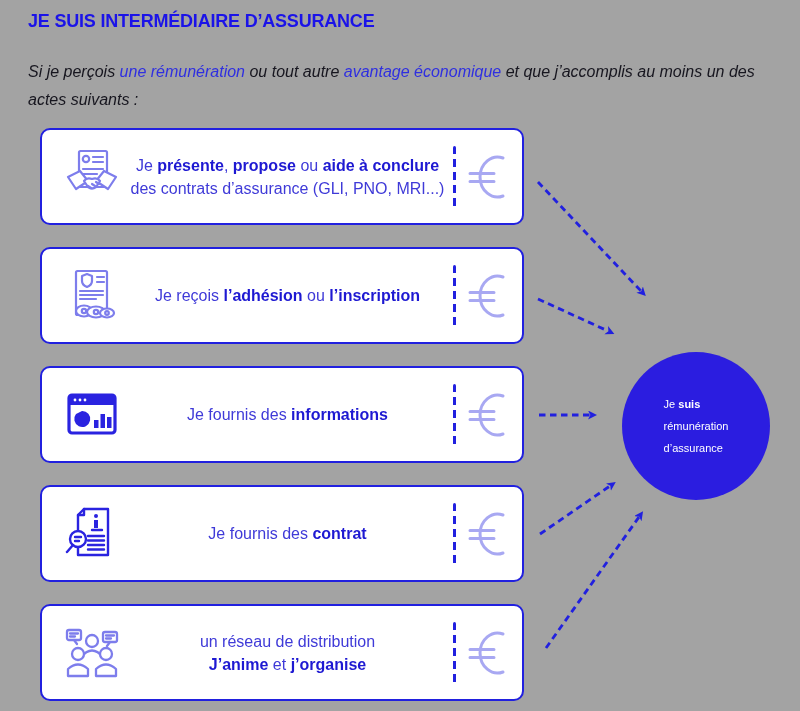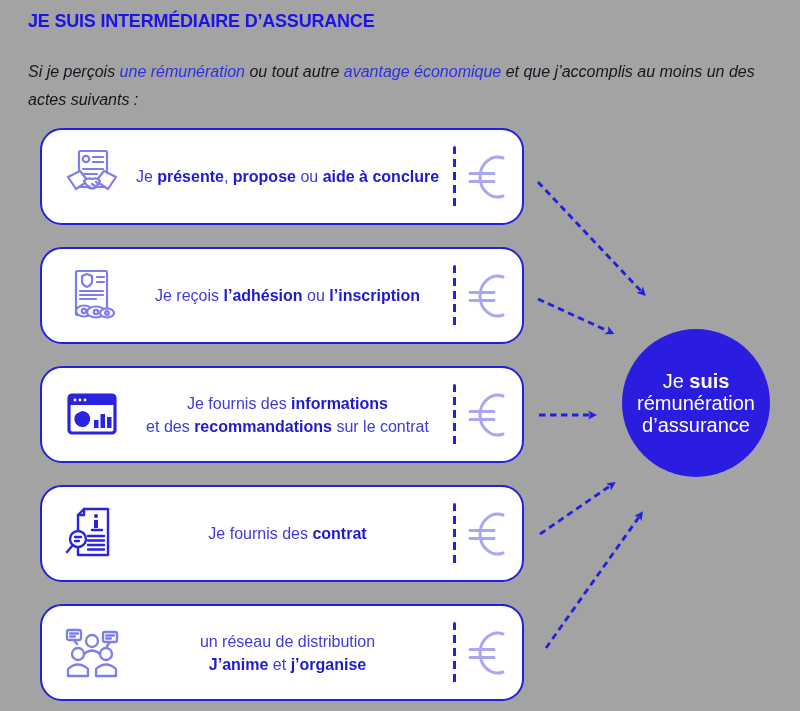--- a/index.html
+++ b/index.html
@@ -19,40 +19,40 @@
     position:absolute;left:28px;top:58px;width:752px;
     font-size:16px;font-style:italic;line-height:28px;color:var(--ink);
   }
   .intro .blue{color:#2f2fe0;}
 
   .boxes{
     position:absolute;left:40px;top:128px;width:484px;
     display:flex;flex-direction:column;gap:22px;
   }
   .act-box{
-    height:97px;border:2.5px solid var(--blue);border-radius:22px;
+    height:97px;border:2.5px solid var(--blue);border-radius:10px;
     display:flex;align-items:center;background:#fff;
   }
   .icon-slot{width:60px;margin-left:20px;display:flex;align-items:center;justify-content:center;flex:0 0 auto;}
   .act-text{
     flex:1;text-align:center;font-size:16px;line-height:23px;
     color:var(--text-blue);padding:0 6px;
   }
   .act-text .b{font-weight:700;color:var(--bold-blue);}
   .divider{
     flex:0 0 3px;width:3px;height:62px;margin-right:2px;
     background:repeating-linear-gradient(to bottom,var(--blue) 0 8px,transparent 8px 13px);
     border-radius:2px;
   }
   .euro-slot{flex:0 0 64px;display:flex;align-items:center;justify-content:center;}
 
   .big-circle{
-    position:absolute;left:622px;top:329px;width:148px;height:148px;border-radius:50%;
+    position:absolute;left:622px;top:352px;width:148px;height:148px;border-radius:50%;
     background:var(--circle-fill);display:flex;align-items:center;justify-content:center;
-    text-align:center;color:#fff;font-size:20px;line-height:22px;
+    text-align:left;color:#fff;font-size:11px;line-height:22px;
   }
   .big-circle .b{font-weight:700;}
 
   #arrow-layer{position:absolute;left:0;top:0;width:800px;height:711px;pointer-events:none;}
   .arrow{stroke:var(--blue);stroke-width:2.8;fill:none;stroke-dasharray:6.5 4.5;}
   .line{display:block;}
 </style>
 </head>
 <body>
 
@@ -70,20 +70,21 @@
     <circle cx="22" cy="11" r="3.2"></circle>
     <path d="M29 9 H39 M29 14 H39 M19 21 H39 M19 26 H33"></path>
     <path d="M4 29 L16 23 L24 33 L12 41 Z" fill="#fff"></path>
     <path d="M52 29 L40 23 L32 33 L44 41 Z" fill="#fff"></path>
     <path d="M20 33 q3 -4 8 -2 q5 -2 8 2 l-4 6 q-4 3 -8 0 z" fill="#fff"></path>
     <path d="M24 38 l3 2 M28 36 l3 2 M32 34 l3 2"></path>
   </svg>
         </div>
       <div class="act-text">
           <span class="line"><span>Je </span><span class="b">présente</span><span>, </span><span class="b">propose</span><span> ou </span><span class="b">aide à conclure</span></span>
+          <span class="line"><span>des contrats d’assurance (GLI, PNO, MRI...)</span></span>
         </div>
       <div class="divider"></div>
       <div class="euro-slot">
           <svg width="46" height="56" viewBox="0 0 46 56" fill="none" stroke="#a8a8f2" stroke-width="3" stroke-linecap="round">
     <path d="M36 9 A 17.5 20 0 1 0 36 47"></path>
     <path d="M3 24.5 H27 M3 32.5 H27"></path>
   </svg>
         </div>
     </div>
 
@@ -122,21 +123,20 @@
             <circle cx="16" cy="14" r="1.4" fill="#fff"></circle>
             <circle cx="21" cy="14" r="1.4" fill="#fff"></circle>
     <path d="M18 25 a8 8 0 1 1 -6 3 z" fill="#2a23e0"></path>
     <rect x="30" y="34" width="4.5" height="8" fill="#2a23e0"></rect>
     <rect x="36.5" y="28" width="4.5" height="14" fill="#2a23e0"></rect>
     <rect x="43" y="31" width="4.5" height="11" fill="#2a23e0"></rect>
   </svg>
         </div>
       <div class="act-text">
           <span class="line"><span>Je fournis des </span><span class="b">informations</span></span>
-          <span class="line"><span>et des </span><span class="b">recommandations</span><span> sur le contrat</span></span>
         </div>
       <div class="divider"></div>
       <div class="euro-slot">
           <svg width="46" height="56" viewBox="0 0 46 56" fill="none" stroke="#a8a8f2" stroke-width="3" stroke-linecap="round">
     <path d="M36 9 A 17.5 20 0 1 0 36 47"></path>
     <path d="M3 24.5 H27 M3 32.5 H27"></path>
   </svg>
         </div>
     </div>
 

